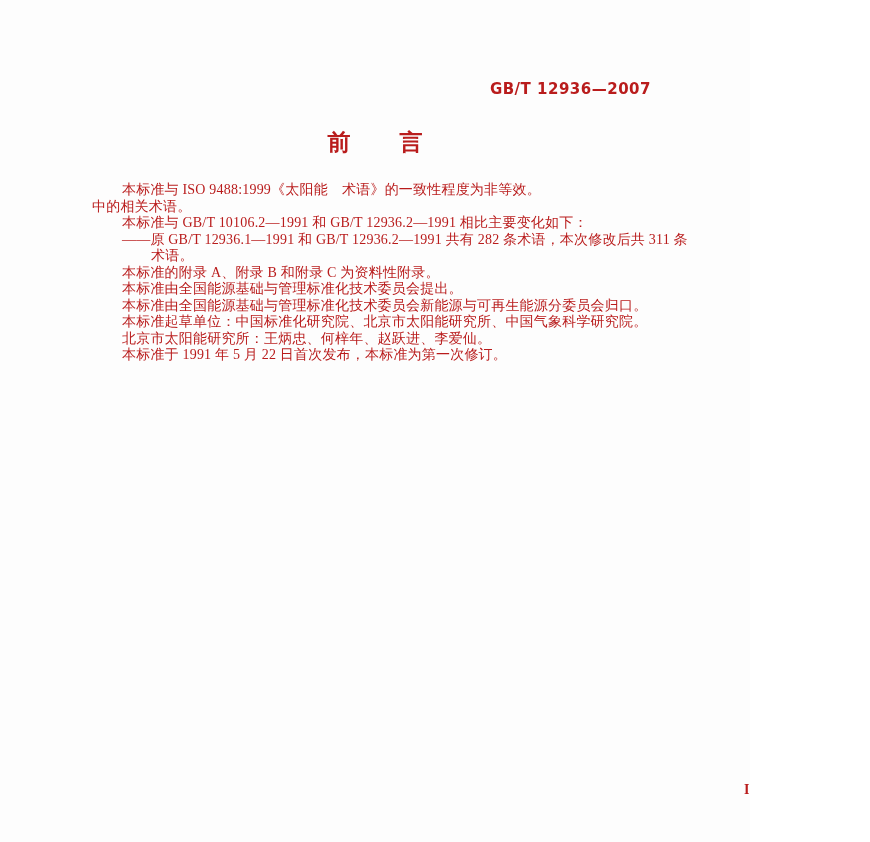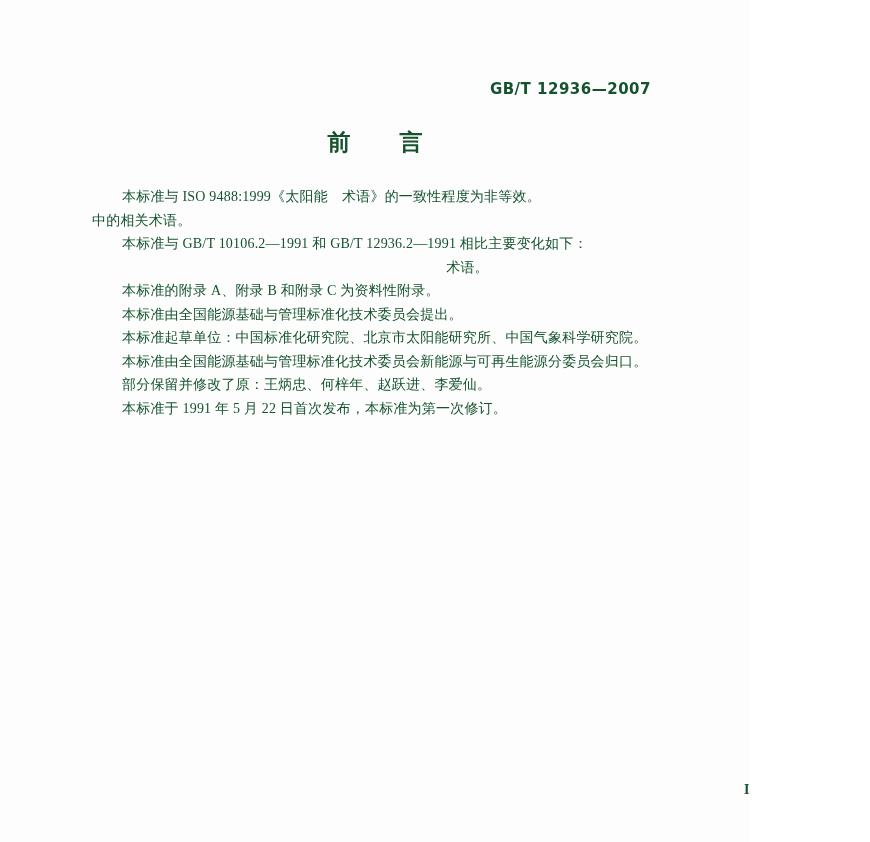--- a/index.html
+++ b/index.html
@@ -7,21 +7,21 @@
     padding: 0;
     background: #ffffff;
   }
   .page {
     position: relative;
     width: 750px;
     height: 842px;
     background: #fdfdfd;
     overflow: hidden;
     font-family: "Liberation Serif", "DejaVu Serif", serif;
-    color: #14532d;
+    color: #b91c1c;
   }
   .header-code {
     position: absolute;
     top: 80px;
     right: 99px;
     font-family: "DejaVu Sans", "Liberation Sans", sans-serif;
     font-size: 15px;
     font-weight: bold;
     letter-spacing: 0.5px;
     white-space: nowrap;
@@ -42,25 +42,24 @@
     position: absolute;
     top: 182px;
     left: 92px;
     width: 692px;
     font-size: 14px;
     line-height: 16.5px;
   }
   .line {
     white-space: nowrap;
     letter-spacing: 0.2px;
-    margin-top: 7px;
   }
   .line.ind0 { margin-left: 0; }
   .line.ind2 { margin-left: 30px; }
-  .line.ind4 { margin-left: 59px; text-align: center; }
+  .line.ind4 { margin-left: 59px; }
   .page-num {
     position: absolute;
     top: 782px;
     left: 744px;
     font-size: 14px;
     font-weight: bold;
     font-family: "Liberation Serif", "DejaVu Serif", serif;
   }
 </style>
 </head>
@@ -72,24 +71,25 @@
 
   <div class="doc-title">
     <span>前</span>
     <span>言</span>
   </div>
 
   <div class="body-text">
       <div class="line ind2">本标准与 ISO 9488:1999《太阳能　术语》的一致性程度为非等效。</div>
       <div class="line ind0">中的相关术语。</div>
       <div class="line ind2">本标准与 GB/T 10106.2—1991 和 GB/T 12936.2—1991 相比主要变化如下：</div>
+      <div class="line ind2">——原 GB/T 12936.1—1991 和 GB/T 12936.2—1991 共有 282 条术语，本次修改后共 311 条</div>
       <div class="line ind4">术语。</div>
       <div class="line ind2">本标准的附录 A、附录 B 和附录 C 为资料性附录。</div>
       <div class="line ind2">本标准由全国能源基础与管理标准化技术委员会提出。</div>
+      <div class="line ind2">本标准由全国能源基础与管理标准化技术委员会新能源与可再生能源分委员会归口。</div>
       <div class="line ind2">本标准起草单位：中国标准化研究院、北京市太阳能研究所、中国气象科学研究院。</div>
-      <div class="line ind2">本标准由全国能源基础与管理标准化技术委员会新能源与可再生能源分委员会归口。</div>
-      <div class="line ind2">部分保留并修改了原：王炳忠、何梓年、赵跃进、李爱仙。</div>
+      <div class="line ind2">北京市太阳能研究所：王炳忠、何梓年、赵跃进、李爱仙。</div>
       <div class="line ind2">本标准于 1991 年 5 月 22 日首次发布，本标准为第一次修订。</div>
     </div>
 
   <div class="page-num">I</div>
 
 </div>
 
 </body></html>

